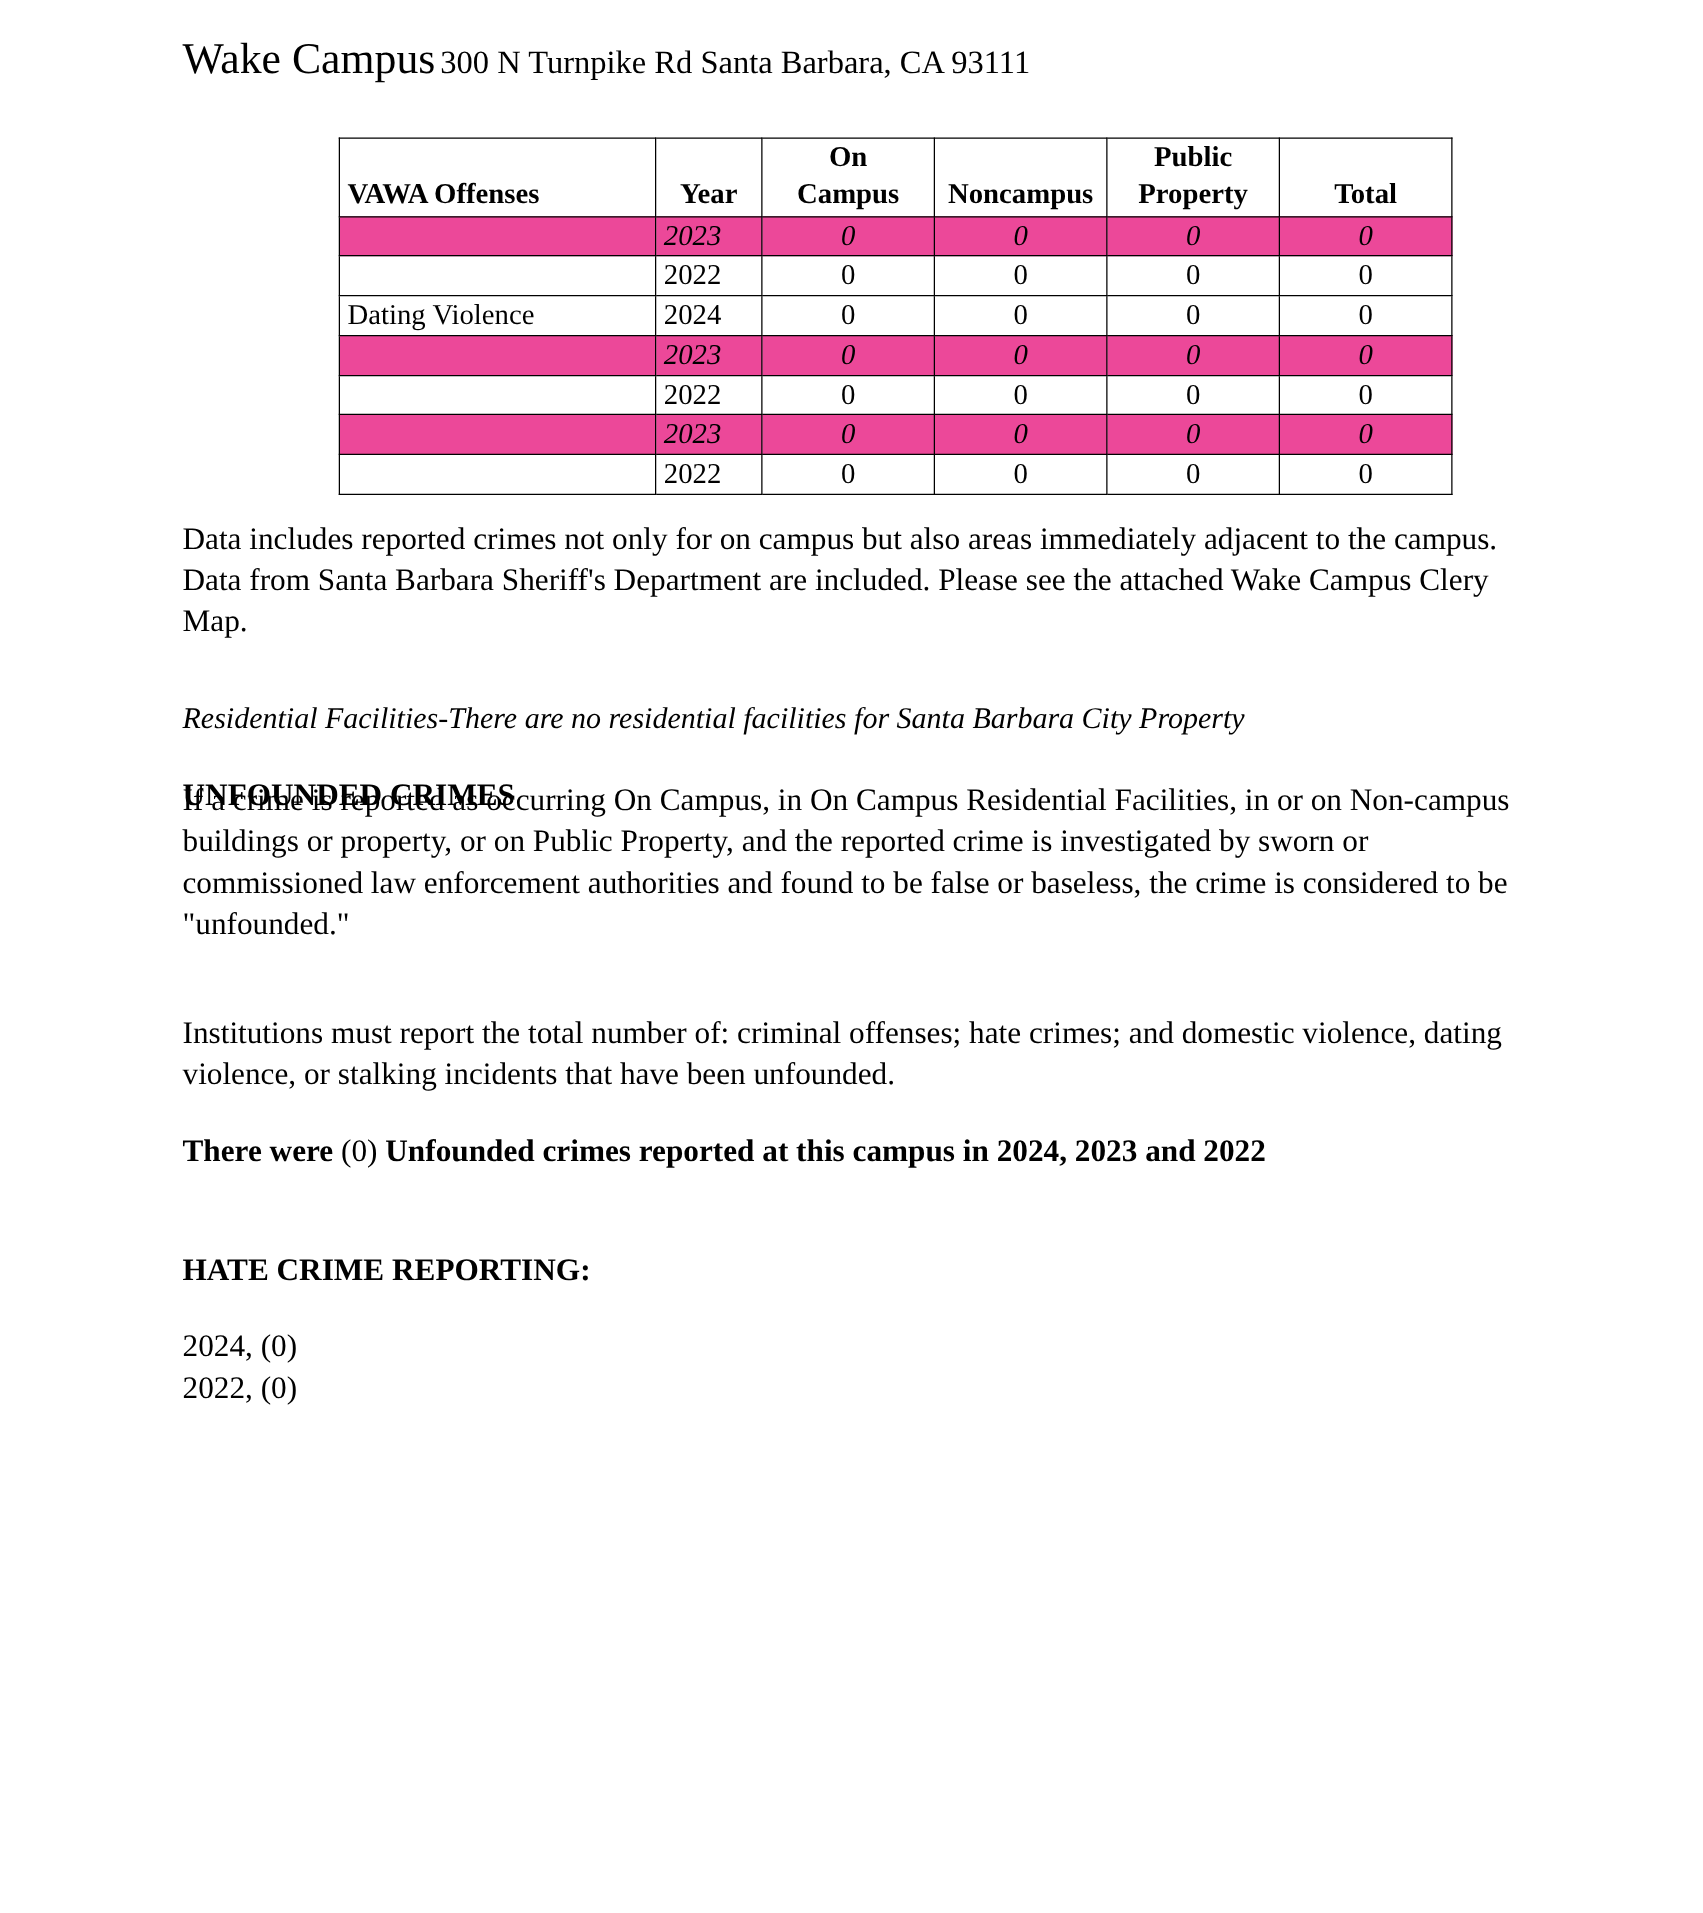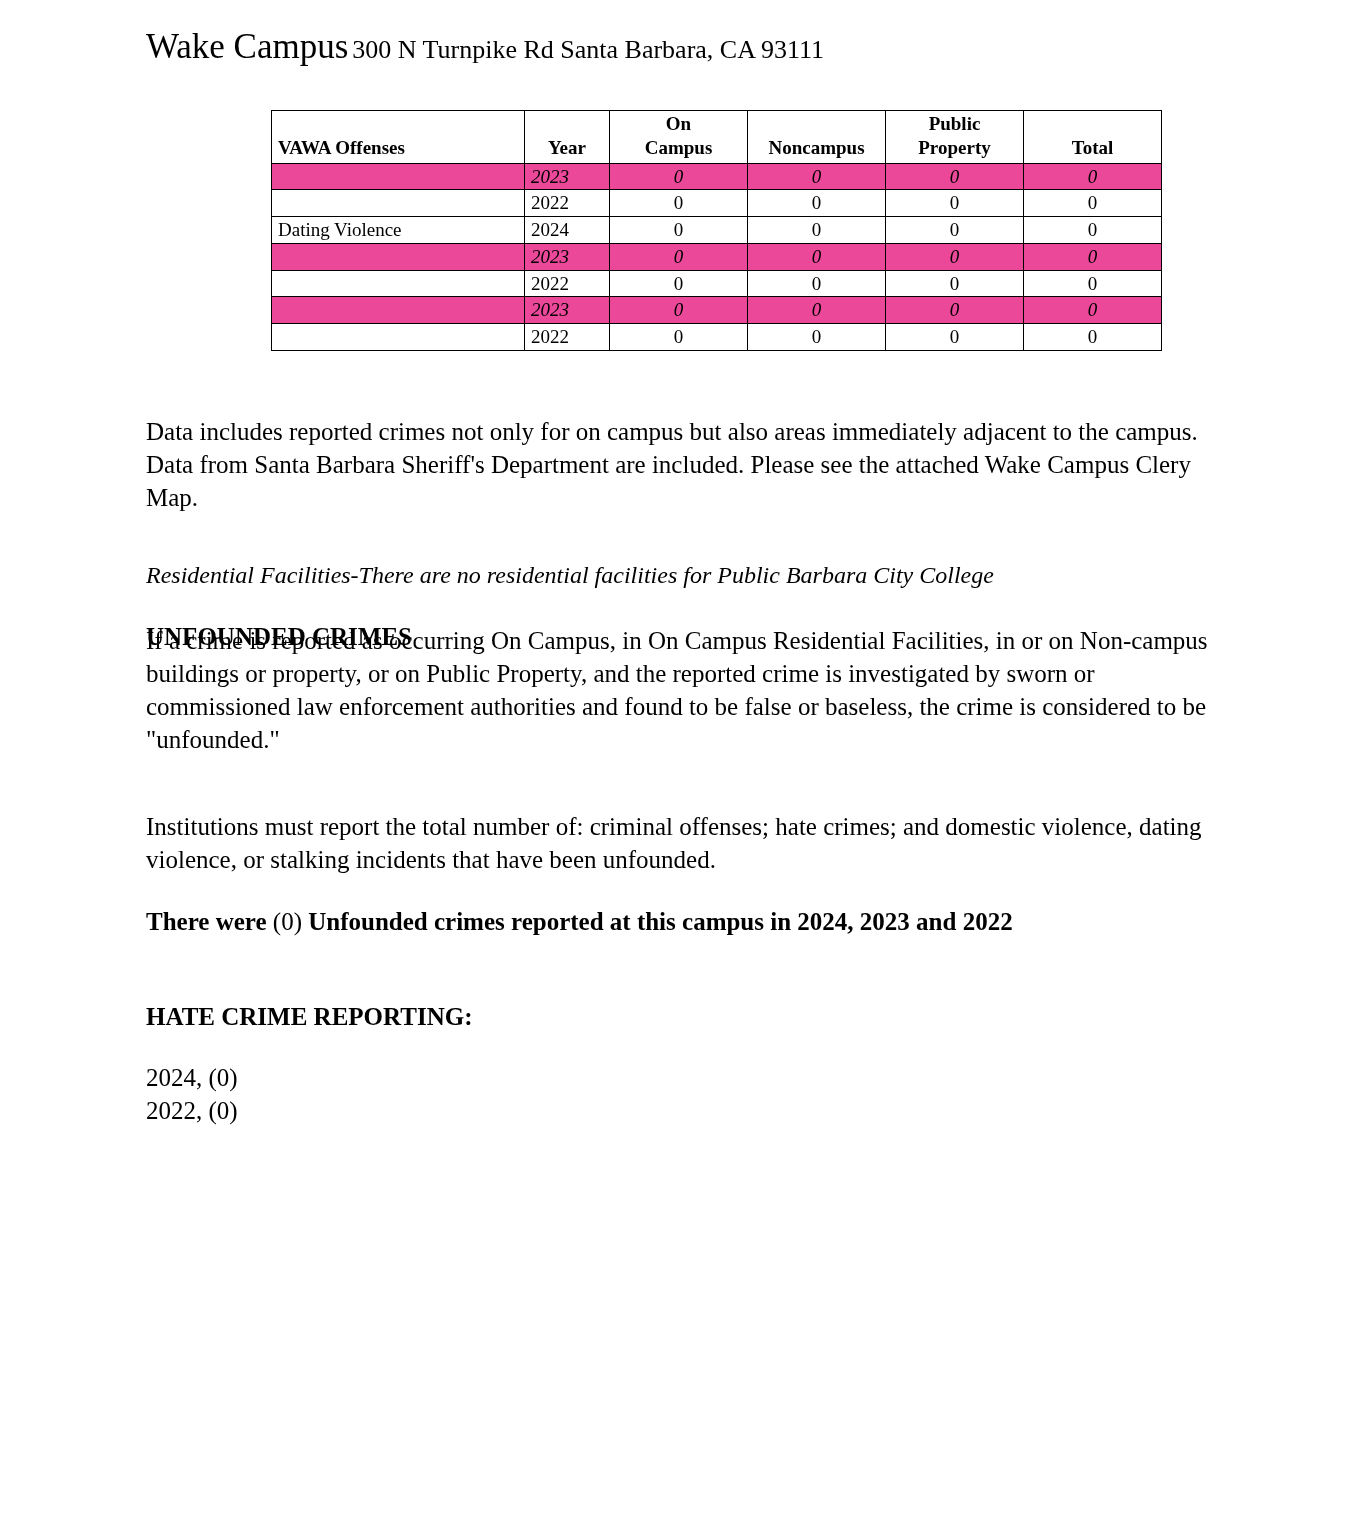--- a/index.html
+++ b/index.html
@@ -38,21 +38,21 @@
   table.crime {
     position: absolute;
     left: 271px;
     top: 110px;
     border-collapse: collapse;
     font-size: 19px;
   }
   table.crime th, table.crime td {
     border: 1px solid #000000;
     padding: 1px 6px;
-    font-size: 19px;
+    font-size: 23px;
     line-height: 1.25;
   }
   table.crime thead th {
     font-weight: bold;
     text-align: center;
     vertical-align: bottom;
     padding-bottom: 3px;
   }
   th.col-offense {
     width: 240px;
@@ -202,21 +202,21 @@
         <td class="num">0</td>
         <td class="num">0</td>
         <td class="num">0</td>
         <td class="num">0</td>
       </tr>
     </tbody>
   </table>
 
   <div class="para p-data">Data includes reported crimes not only for on campus but also areas immediately adjacent to the campus.  Data from Santa Barbara Sheriff's Department are included.  Please see the attached Wake Campus Clery Map.</div>
 
-  <div class="para p-resid">Residential Facilities-There are no residential facilities for Public Barbara City College</div>
+  <div class="para p-resid">Residential Facilities-There are no residential facilities for Santa Barbara City Property</div>
 
   <div class="para h-unfounded">UNFOUNDED CRIMES</div>
 
   <div class="para p-unfounded-body">If a crime is reported as occurring On Campus, in On Campus Residential Facilities, in or on Non-campus buildings or property, or on Public Property, and the reported crime is investigated by sworn or commissioned law enforcement authorities and found to be false or baseless, the crime is considered to be "unfounded."</div>
 
   <div class="para p-institutions">Institutions must report the total number of: criminal offenses; hate crimes; and domestic violence, dating violence, or stalking incidents that have been unfounded.</div>
 
   <div class="para p-there-were">
     <span>There were</span>
     <span class="nonbold">(0)</span>

